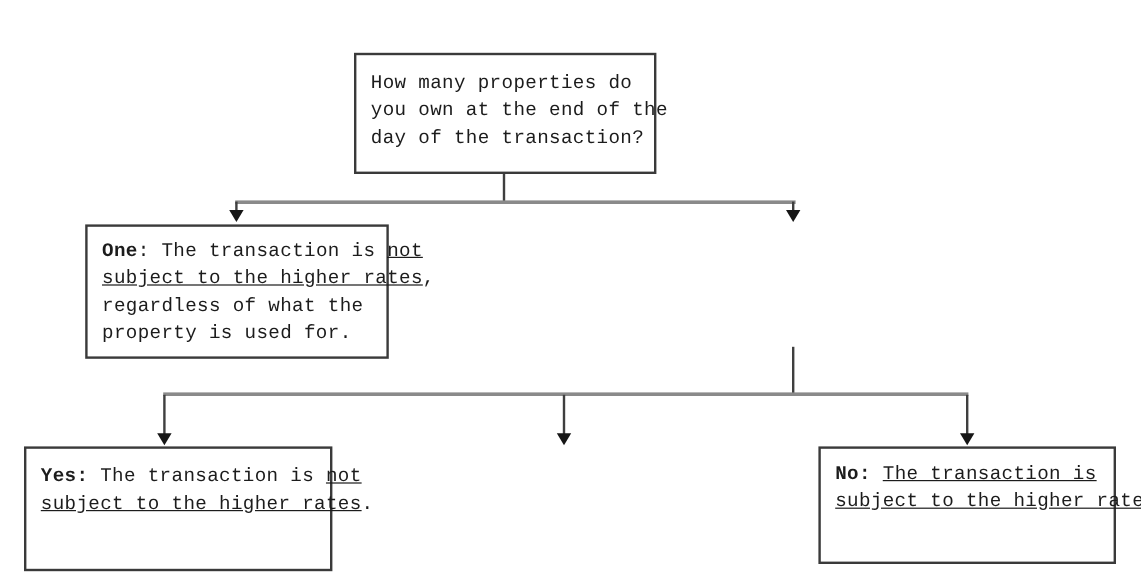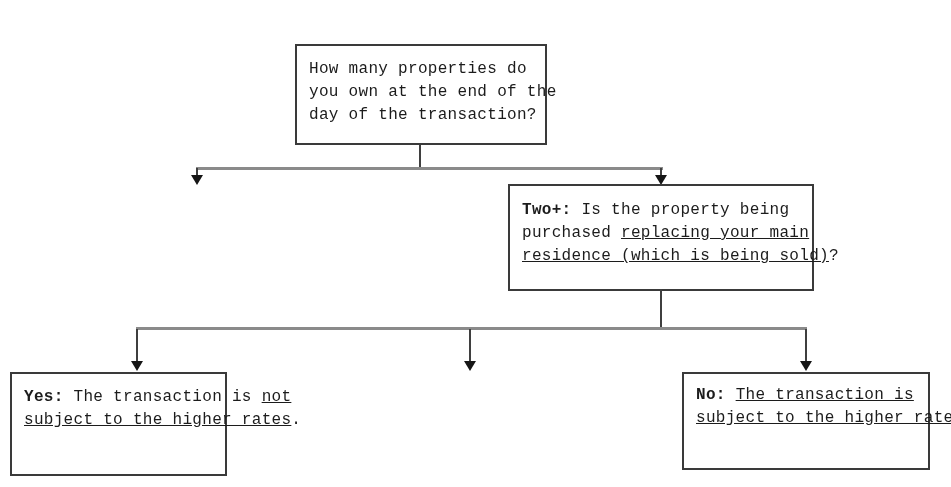--- a/index.html
+++ b/index.html
@@ -27,21 +27,21 @@
     white-space:pre;
   }
   .seg{display:inline;}
   .seg.b{font-weight:bold;}
   .seg.u{text-decoration:underline;}
 
   
   #node-root   {left:295px; top:15px;  width:252px; height:101px; padding-top:12px;}
   #node-one    {left:71px;  top:158px; width:253px; height:112px; padding-top:9px;}
   #node-two    {left:508px; top:155px; width:306px; height:107px; padding-top:13px;}
-  #node-yes    {left:10px;  top:343px; width:217px; height:104px; padding-top:12px;}
+  #node-yes    {left:20px;  top:343px; width:257px; height:104px; padding-top:12px;}
   #node-yesbut {left:295px; top:341px; width:355px; height:136px; padding-top:9px;}
   #node-no     {left:682px; top:343px; width:248px; height:98px;  padding-top:10px;}
 
   
   .line{position:absolute;}
   .line.h{height:3px;background:#8a8a8a;}
   .line.v{width:2px;background:#3f3f3f;}
   #stub-root{left:419px; top:116px; height:24px;}
   #hline-1  {left:196px; top:138px; width:467px;}
   #stub-two {left:660px; top:260px; height:41px;}
@@ -81,26 +81,27 @@
   <div class="line h" id="hline-1"></div>
   <div class="arrow short" id="arrow-one">
     <div class="stem"></div>
     <div class="head"></div>
   </div>
   <div class="arrow short" id="arrow-two">
     <div class="stem"></div>
     <div class="head"></div>
   </div>
 
+  <div class="node" id="node-one">
+    <p class="node-text"><span class="seg b">One</span><span class="seg">: The transaction is </span><span class="seg u">not
+subject to the higher rates</span><span class="seg">,
+regardless of what the
+property is used for.</span></p>
+  </div>
 
-  <div class="node" id="node-two">
-    <p class="node-text"><span class="seg b">Two+:</span><span class="seg"> Is the property being
-purchased </span><span class="seg u">replacing your main
-residence (which is being sold)</span><span class="seg">?</span></p>
-  </div>
 
   <div class="line v" id="stub-two"></div>
   <div class="line h" id="hline-2"></div>
   <div class="arrow long" id="arrow-yes">
     <div class="stem"></div>
     <div class="head"></div>
   </div>
   <div class="arrow long" id="arrow-yesbut">
     <div class="stem"></div>
     <div class="head"></div>

